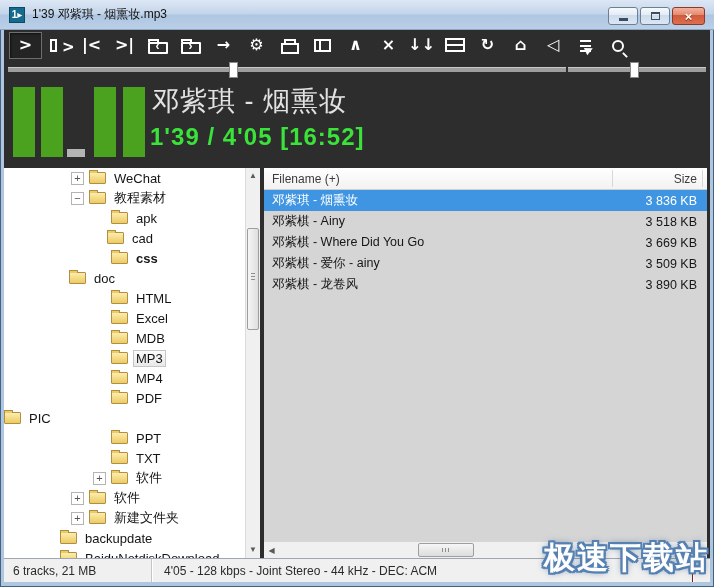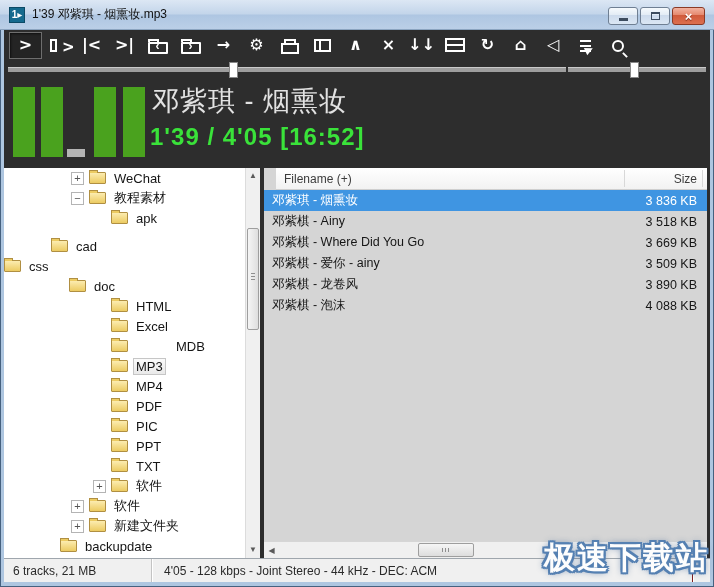--- a/index.html
+++ b/index.html
@@ -90,21 +90,21 @@
   .vscroll { position:absolute; left:241px; top:0; width:15px; bottom:0; background:#f0f0f0; border-left:1px solid #dcdcdc; }
   .vscroll .arr { position:absolute; left:0; right:0; height:16px; color:#5a5a5a; font-size:8px; text-align:center; line-height:16px; background:#f0f0f0; }
   .vscroll .arr.up { top:0; } .vscroll .arr.down { bottom:0; }
   .vthumb { position:absolute; left:1px; right:1px; top:60px; height:102px;
     background:linear-gradient(90deg,#f5f5f5,#dedede); border:1px solid #9e9e9e; border-radius:2px; }
   .vthumb::after { content:""; position:absolute; left:3px; right:3px; top:44px; height:8px;
     background:repeating-linear-gradient(#8f8f8f 0 1px, transparent 1px 3px); }
 
   
   .filelist { position:absolute; left:260px; width:443px; top:0; bottom:0; background:#d5d5d5; overflow:hidden; }
-  .flheader { position:absolute; left:12px; right:0; top:0; height:22px;
+  .flheader { position:absolute; left:0; right:0; top:0; height:22px;
     background:linear-gradient(#ffffff,#f2f2f2); border-bottom:1px solid #cfcfcf;
     font-size:12px; color:#3c3c3c; }
   .flheader .hname { position:absolute; left:8px; top:4px; }
   .flheader .hsize { position:absolute; right:10px; top:4px; }
   .flheader .hsep1 { position:absolute; left:348px; top:2px; bottom:2px; width:1px; background:#d8d8d8; }
   .flheader .hsep2 { position:absolute; right:4px; top:2px; bottom:2px; width:1px; background:#d8d8d8; }
   .flrows { position:absolute; left:0; right:0; top:22px; }
   .frow { height:21px; display:flex; align-items:center; font-size:12.5px; color:#161616; }
   .frow .fname { flex:1; padding-left:8px; white-space:nowrap; overflow:hidden; }
   .frow .fsize { padding-right:10px; }
@@ -244,57 +244,57 @@
           </div>
           <div class="trow" style="padding-left: 67px;">
             <span class="expander">−</span>
             <span class="tfolder"></span>
             <span class="tlabel">教程素材</span>
           </div>
           <div class="trow" style="padding-left: 107px;">
             <span class="tfolder"></span>
             <span class="tlabel">apk</span>
           </div>
-          <div class="trow" style="padding-left: 47px; margin-top: 8px;">
+          <div class="trow" style="padding-left: 103px;">
             <span class="tfolder"></span>
             <span class="tlabel">cad</span>
           </div>
+          <div class="trow" style="padding-left: 107px; font-weight: bold;">
+            <span class="tfolder"></span>
+            <span class="tlabel">css</span>
+          </div>
+          <div class="trow" style="padding-left: 65px;">
+            <span class="tfolder"></span>
+            <span class="tlabel">doc</span>
+          </div>
+          <div class="trow" style="padding-left: 107px;">
+            <span class="tfolder"></span>
+            <span class="tlabel">HTML</span>
+          </div>
+          <div class="trow" style="padding-left: 107px;">
+            <span class="tfolder"></span>
+            <span class="tlabel">Excel</span>
+          </div>
+          <div class="trow" style="padding-left: 107px;">
+            <span class="tfolder"></span>
+            <span class="tlabel">MDB</span>
+          </div>
+          <div class="trow selected" style="padding-left: 107px;">
+            <span class="tfolder"></span>
+            <span class="tlabel">MP3</span>
+          </div>
+          <div class="trow" style="padding-left: 107px;">
+            <span class="tfolder"></span>
+            <span class="tlabel">MP4</span>
+          </div>
+          <div class="trow" style="padding-left: 107px;">
+            <span class="tfolder"></span>
+            <span class="tlabel">PDF</span>
+          </div>
           <div class="trow" style="">
-            <span class="tfolder"></span>
-            <span class="tlabel">css</span>
-          </div>
-          <div class="trow" style="padding-left: 65px;">
-            <span class="tfolder"></span>
-            <span class="tlabel">doc</span>
-          </div>
-          <div class="trow" style="padding-left: 107px;">
-            <span class="tfolder"></span>
-            <span class="tlabel">HTML</span>
-          </div>
-          <div class="trow" style="padding-left: 107px;">
-            <span class="tfolder"></span>
-            <span class="tlabel">Excel</span>
-          </div>
-          <div class="trow" style="padding-left: 107px; gap: 40px;">
-            <span class="tfolder"></span>
-            <span class="tlabel">MDB</span>
-          </div>
-          <div class="trow selected" style="padding-left: 107px;">
-            <span class="tfolder"></span>
-            <span class="tlabel">MP3</span>
-          </div>
-          <div class="trow" style="padding-left: 107px;">
-            <span class="tfolder"></span>
-            <span class="tlabel">MP4</span>
-          </div>
-          <div class="trow" style="padding-left: 107px;">
-            <span class="tfolder"></span>
-            <span class="tlabel">PDF</span>
-          </div>
-          <div class="trow" style="padding-left: 107px;">
             <span class="tfolder"></span>
             <span class="tlabel">PIC</span>
           </div>
           <div class="trow" style="padding-left: 107px;">
             <span class="tfolder"></span>
             <span class="tlabel">PPT</span>
           </div>
           <div class="trow" style="padding-left: 107px;">
             <span class="tfolder"></span>
             <span class="tlabel">TXT</span>
@@ -351,24 +351,20 @@
               <span class="fsize">3 669 KB</span>
             </div>
             <div class="frow">
               <span class="fname">邓紫棋 - 爱你 - ainy</span>
               <span class="fsize">3 509 KB</span>
             </div>
             <div class="frow">
               <span class="fname">邓紫棋 - 龙卷风</span>
               <span class="fsize">3 890 KB</span>
             </div>
-            <div class="frow">
-              <span class="fname">邓紫棋 - 泡沫</span>
-              <span class="fsize">4 088 KB</span>
-            </div>
           </div>
         <div class="hscroll">
           <div class="arr left">◀</div>
           <div class="hthumb"></div>
           <div class="arr right">▶</div>
         </div>
       </div>
     </div>
 
     <div class="statusbar">

